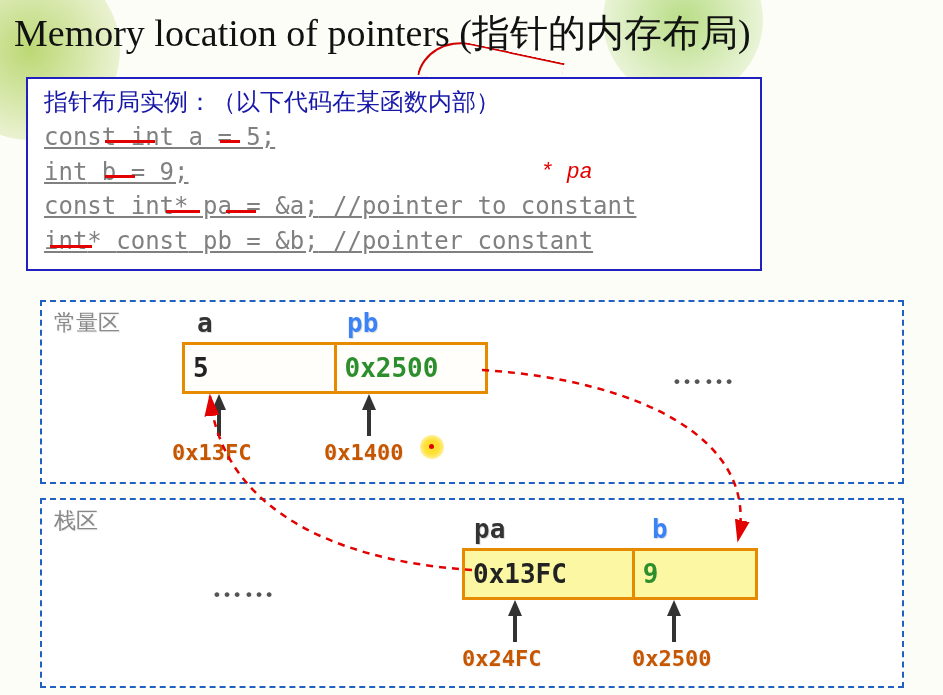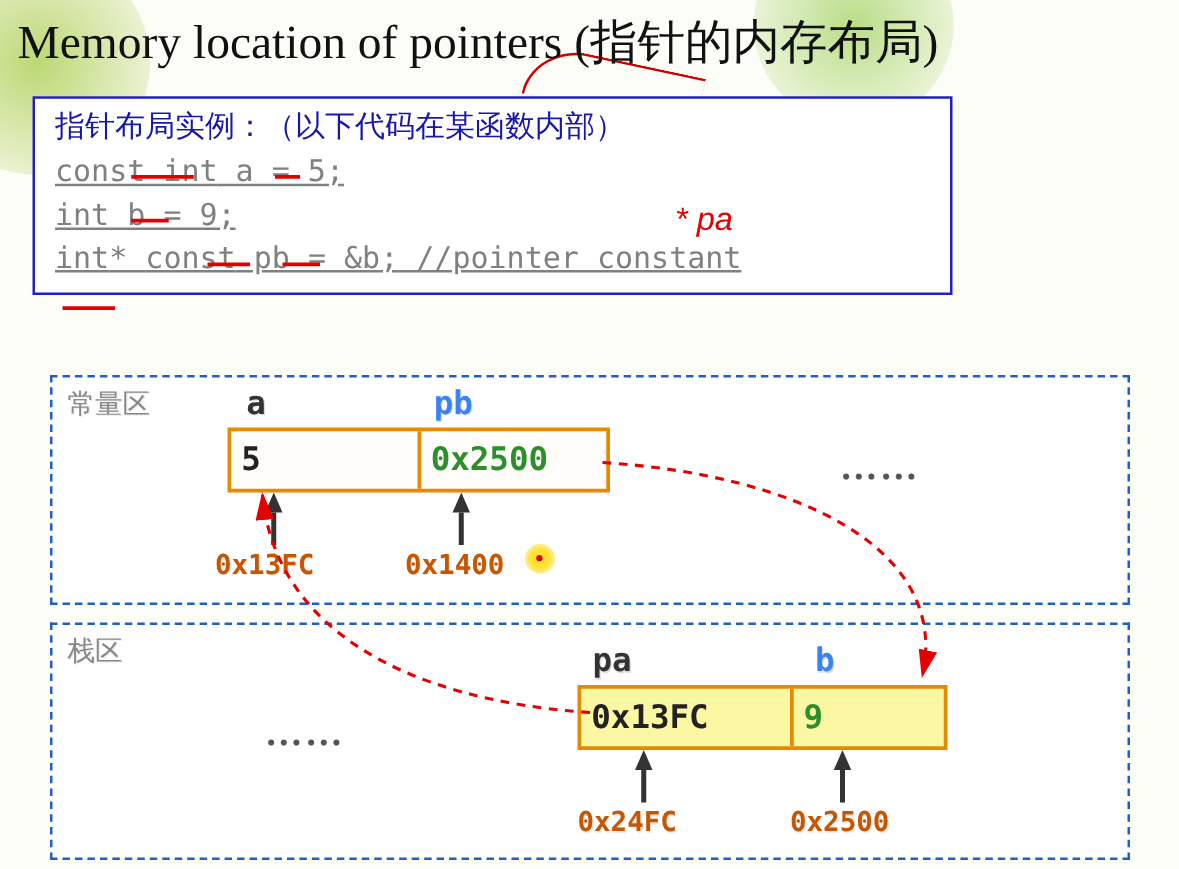--- a/index.html
+++ b/index.html
@@ -71,22 +71,22 @@
     font-size: 24px;
   }
   .code-line {
     color: #808080;
   }
   .kw { color: #808080; font-weight: normal; }
   .u { text-decoration: underline; }
   .hand-note {
     position: absolute;
     color: #e30000;
-    font-family: Liberation Sans, sans-serif;
-    font-size: 26px;
+    font-family: Liberation Mono, monospace;
+    font-size: 22px;
     font-style: italic;
     z-index: 3;
   }
   
   .region {
     position: absolute;
     border: 2px dashed #2060c0;
     background: #fff;
     z-index: 2;
   }
@@ -195,20 +195,23 @@
 
 <div class="code-box">
   <div class="code-header">指针布局实例：（以下代码在某函数内部）</div>
   <div class="code-line">
     <span class="kw u">const int</span><span class="u"> a = 5;</span>
   </div>
   <div class="code-line">
     <span class="kw u">int</span><span class="u"> b = 9;</span>
   </div>
   <div class="code-line">
+    <span class="kw u">const int</span><span class="u">* pa = &amp;a;</span><span class="u"> //pointer to constant</span>
+  </div>
+  <div class="code-line">
     <span class="kw u">int</span><span class="u">* </span><span class="kw u">const</span><span class="u"> pb = &amp;b;</span><span class="u"> //pointer constant</span>
   </div>
 </div>
 
 <div class="hand-note" style="top:160px; left:540px;">* pa</div>
 
 <div style="position:absolute; top:140px; left:105px; width:50px; height:3px; background:#e30000; z-index:3;"></div>
 <div style="position:absolute; top:140px; left:220px; width:20px; height:3px; background:#e30000; z-index:3;"></div>
 <div style="position:absolute; top:175px; left:105px; width:30px; height:3px; background:#e30000; z-index:3;"></div>
 <div style="position:absolute; top:210px; left:166px; width:34px; height:3px; background:#e30000; z-index:3;"></div>

